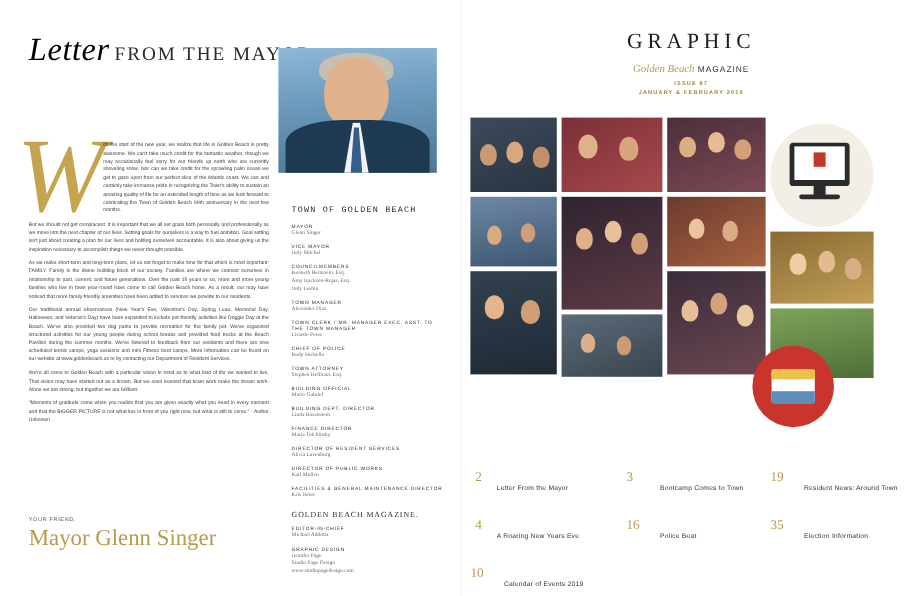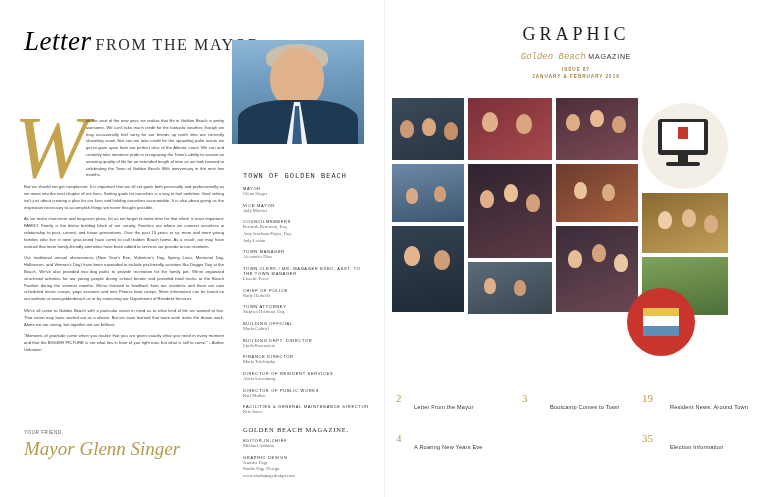--- a/index.html
+++ b/index.html
@@ -131,21 +131,20 @@
     top: 430px;
   }
   .signoff .pre {
     font-size: 4.5px;
     letter-spacing: 0.6px;
     color: #555;
     margin-bottom: 3px;
   }
   .signoff .name {
     font-family: "Liberation Serif", serif;
-    font-style: italic;
     font-size: 19px;
     color: #b89a4e;
   }
 
   
   .roster {
     position: absolute;
     left: 243px;
     top: 172px;
     width: 128px;
@@ -196,21 +195,21 @@
     letter-spacing: 4px;
     color: #1d1d1d;
   }
   .contents-head .brand {
     margin-top: 7px;
     font-size: 7px;
     letter-spacing: 0.8px;
     color: #333;
   }
   .contents-head .brand .script {
-    font-family: Liberation Mono, monospace;
+    font-family: Liberation Serif, serif;
     font-style: italic;
     color: #b89a4e;
     font-size: 9px;
     letter-spacing: 0;
   }
   .contents-head .issue {
     margin-top: 5px;
     font-size: 4.6px;
     letter-spacing: 1px;
     color: #9a7f3a;
@@ -529,26 +528,34 @@
     <div class="toc">
       <div class="toc-col c1">
         <div class="toc-item">
           <span class="num">2</span>
           <span class="lbl">Letter From the Mayor</span>
         </div>
         <div class="toc-item">
           <span class="num">4</span>
           <span class="lbl">A Roaring New Years Eve</span>
         </div>
+        <div class="toc-item">
+          <span class="num wide">10</span>
+          <span class="lbl" style="padding-left:6px">Calendar of Events 2019</span>
+        </div>
       </div>
       <div class="toc-col c2">
         <div class="toc-item">
           <span class="num wide">3</span>
           <span class="lbl" style="padding-left:6px">Bootcamp Comes to Town</span>
         </div>
+        <div class="toc-item">
+          <span class="num wide">16</span>
+          <span class="lbl" style="padding-left:6px">Police Beat</span>
+        </div>
       </div>
       <div class="toc-col c3">
         <div class="toc-item">
           <span class="num wide">19</span>
           <span class="lbl" style="padding-left:6px">Resident News: Around Town</span>
         </div>
         <div class="toc-item">
           <span class="num wide">35</span>
           <span class="lbl" style="padding-left:6px">Election Information</span>
         </div>

